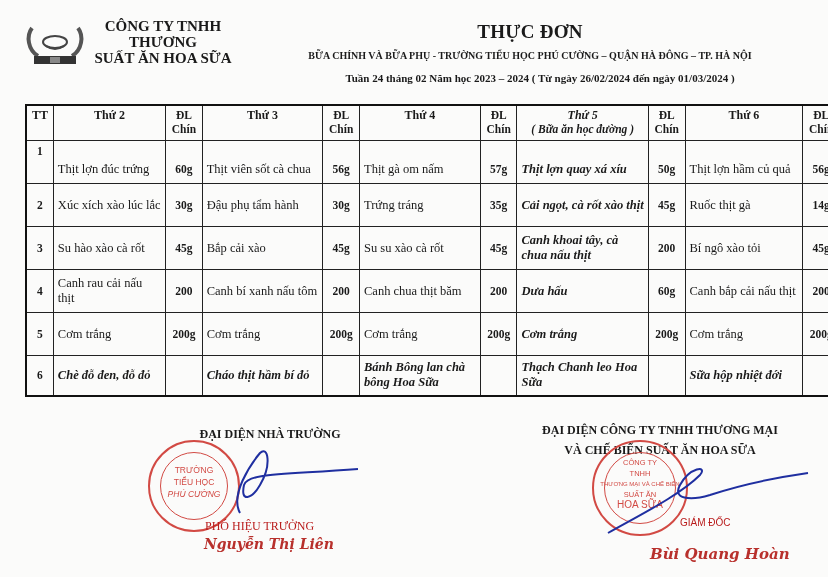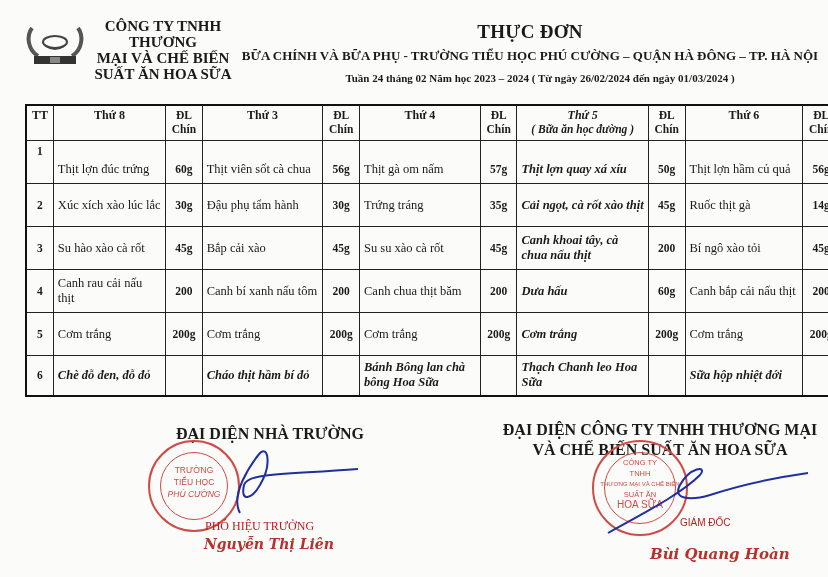--- a/index.html
+++ b/index.html
@@ -13,21 +13,21 @@
   .page { position: absolute; left: 0; top: 0; width: 828px; height: 577px; }
 
   
   .logo { position: absolute; left: 24px; top: 22px; width: 62px; height: 46px; }
   .company {
     position: absolute; left: 88px; top: 18px; width: 150px;
     text-align: center; font-weight: bold; font-size: 15px; line-height: 16px;
   }
   .title-block { position: absolute; left: 232px; top: 20px; width: 596px; text-align: center; }
   .title { font-size: 19px; font-weight: bold; line-height: 24px; letter-spacing: 0.3px; }
-  .subtitle { font-size: 13px; font-weight: bold; margin-top: 5px; line-height: 14px; }
+  .subtitle { font-size: 10px; font-weight: bold; margin-top: 5px; line-height: 14px; }
   .week { font-size: 11px; font-weight: bold; margin-top: 8px; line-height: 14px; padding-left: 20px; }
 
   
   table.menu {
     position: absolute; left: 25px; top: 104px; width: 816px;
     border-collapse: collapse; border: 2px solid #111;
     font-size: 12.5px;
   }
   table.menu td, table.menu th { border: 1px solid #222; padding: 0 4px; vertical-align: middle; }
   table.menu th { font-weight: bold; font-size: 12px; height: 32px; vertical-align: top; padding-top: 2px; }
@@ -40,21 +40,21 @@
   td.bi { font-weight: bold; font-style: italic; margin-top: 48px; }
   tr.r { height: 43px; }
   tr.r1 td.tt { vertical-align: top; padding-top: 4px; }
   tr.r1 td.dish, tr.r1 td.amt { padding-top: 14px; }
   tr.r3 td { vertical-align: middle; }
   tr.r6 { height: 40px; }
 
   
   .sig-left { position: absolute; left: 150px; top: 424px; width: 240px; text-align: center; }
   .sig-right { position: absolute; left: 500px; top: 420px; width: 320px; text-align: center; }
-  .sig-head { font-weight: bold; font-size: 16px; line-height: 20px; }
+  .sig-head { font-weight: bold; font-size: 12px; line-height: 20px; }
   .stamp {
     position: absolute; border: 2px solid #d24a44; border-radius: 50%;
     color: #d24a44; font-family: "Liberation Sans", "DejaVu Sans", sans-serif;
     text-align: center; font-weight: normal;
   }
   .stamp-inner {
     position: absolute; border: 1px solid #d24a44; border-radius: 50%;
   }
   .stamp-left { left: 148px; top: 440px; width: 88px; height: 88px; }
   .stamp-left .stamp-inner { left: 10px; top: 10px; width: 66px; height: 66px; }
@@ -86,21 +86,20 @@
     <path d="M8 6 C2 14, 4 28, 14 34" stroke="#555" stroke-width="4" fill="none"></path>
     <path d="M54 6 C60 14, 58 28, 48 34" stroke="#555" stroke-width="4" fill="none"></path>
     <ellipse cx="31" cy="20" rx="12" ry="6" fill="none" stroke="#444" stroke-width="2"></ellipse>
     <path d="M22 24 Q31 30 40 24" stroke="#444" stroke-width="2" fill="none"></path>
     <rect x="10" y="34" width="42" height="8" fill="#333"></rect>
     <rect x="26" y="35" width="10" height="6" fill="#888"></rect>
   </svg>
 
   <div class="company">
     <div>CÔNG TY TNHH THƯƠNG</div>
-    <div>MẠI VÀ CHẾ BIẾN</div>
     <div>SUẤT ĂN HOA SỮA</div>
   </div>
 
   <div class="title-block">
     <div class="title">THỰC ĐƠN</div>
     <div class="subtitle">BỮA CHÍNH VÀ BỮA PHỤ - TRƯỜNG TIỂU HỌC PHÚ CƯỜNG – QUẬN HÀ ĐÔNG – TP. HÀ NỘI</div>
     <div class="week">Tuần 24 tháng 02 Năm học 2023 – 2024  ( Từ ngày 26/02/2024 đến ngày 01/03/2024 )</div>
   </div>
 
   <table class="menu">
@@ -113,21 +112,21 @@
       <col style="width:127px">
         <col style="width:32px">
       <col style="width:138px">
         <col style="width:32px">
       <col style="width:124px">
         <col style="width:32px">
     </colgroup>
     <thead>
       <tr>
         <th>TT</th>
-        <th>Thứ 8</th>
+        <th>Thứ 2</th>
         <th class="dl"><span>ĐL</span><br><span>Chín</span></th>
         <th>Thứ 3</th>
         <th class="dl"><span>ĐL</span><br><span>Chín</span></th>
         <th>Thứ 4</th>
         <th class="dl"><span>ĐL</span><br><span>Chín</span></th>
         <th class="italic"><span>Thứ 5</span><span class="sub">( Bữa ăn học đường )</span></th>
         <th class="dl"><span>ĐL</span><br><span>Chín</span></th>
         <th>Thứ 6</th>
         <th class="dl"><span>ĐL</span><br><span>Chín</span></th>
       </tr>

